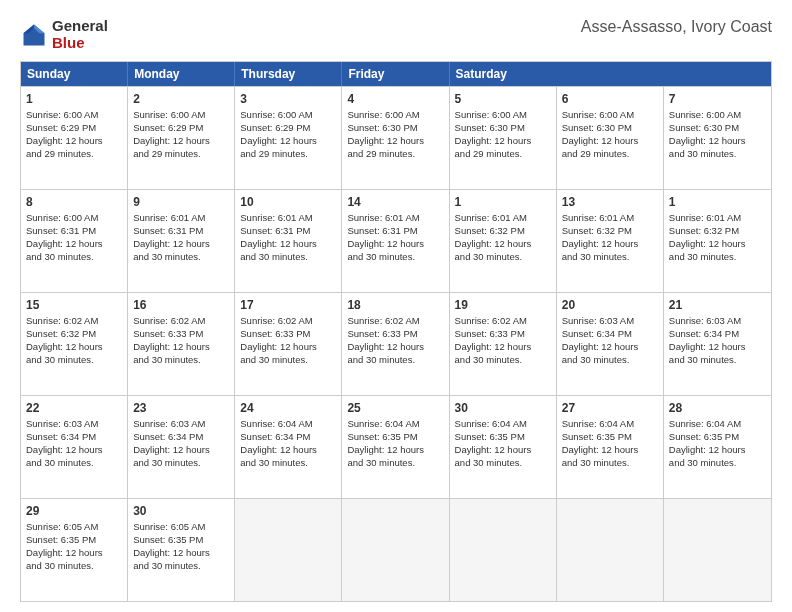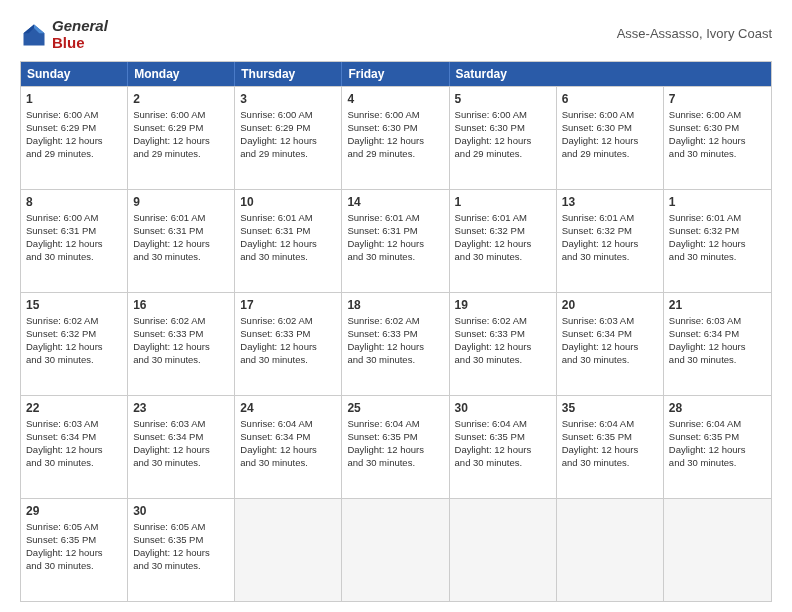--- a/index.html
+++ b/index.html
@@ -30,44 +30,42 @@
     }
     .logo-text {
       display: flex;
       flex-direction: column;
       line-height: 1.1;
     }
     .logo-general {
       font-size: 15px;
       font-weight: bold;
       color: #333;
-      font-style: italic;
     }
     .logo-blue {
       font-size: 15px;
       font-weight: bold;
       color: #b91c1c;
     }
     .logo-icon {
       width: 28px;
       height: 28px;
     }
     .title-block {
       text-align: right;
     }
     .month-title {
       font-size: 32px;
       font-weight: bold;
       color: #333;
       line-height: 1.1;
     }
     .subtitle {
-      font-size: 13px;
+      font-size: 16px;
       color: #555;
-      margin-top: 8px;
     }
     .calendar {
       flex: 1;
       display: flex;
       flex-direction: column;
       border: 1px solid #ccc;
     }
     .cal-header {
       display: grid;
       grid-template-columns: repeat(7, 1fr);
@@ -323,21 +321,21 @@
             <div>and 30 minutes.</div>
           </div>
           <div class="cal-cell">
             <span class="day-num">30</span>
             <div>Sunrise: 6:04 AM</div>
             <div>Sunset: 6:35 PM</div>
             <div>Daylight: 12 hours</div>
             <div>and 30 minutes.</div>
           </div>
           <div class="cal-cell">
-            <span class="day-num">35</span>
+            <span class="day-num">27</span>
             <div>Sunrise: 6:04 AM</div>
             <div>Sunset: 6:35 PM</div>
             <div>Daylight: 12 hours</div>
             <div>and 30 minutes.</div>
           </div>
           <div class="cal-cell">
             <span class="day-num">28</span>
             <div>Sunrise: 6:04 AM</div>
             <div>Sunset: 6:35 PM</div>
             <div>Daylight: 12 hours</div>

